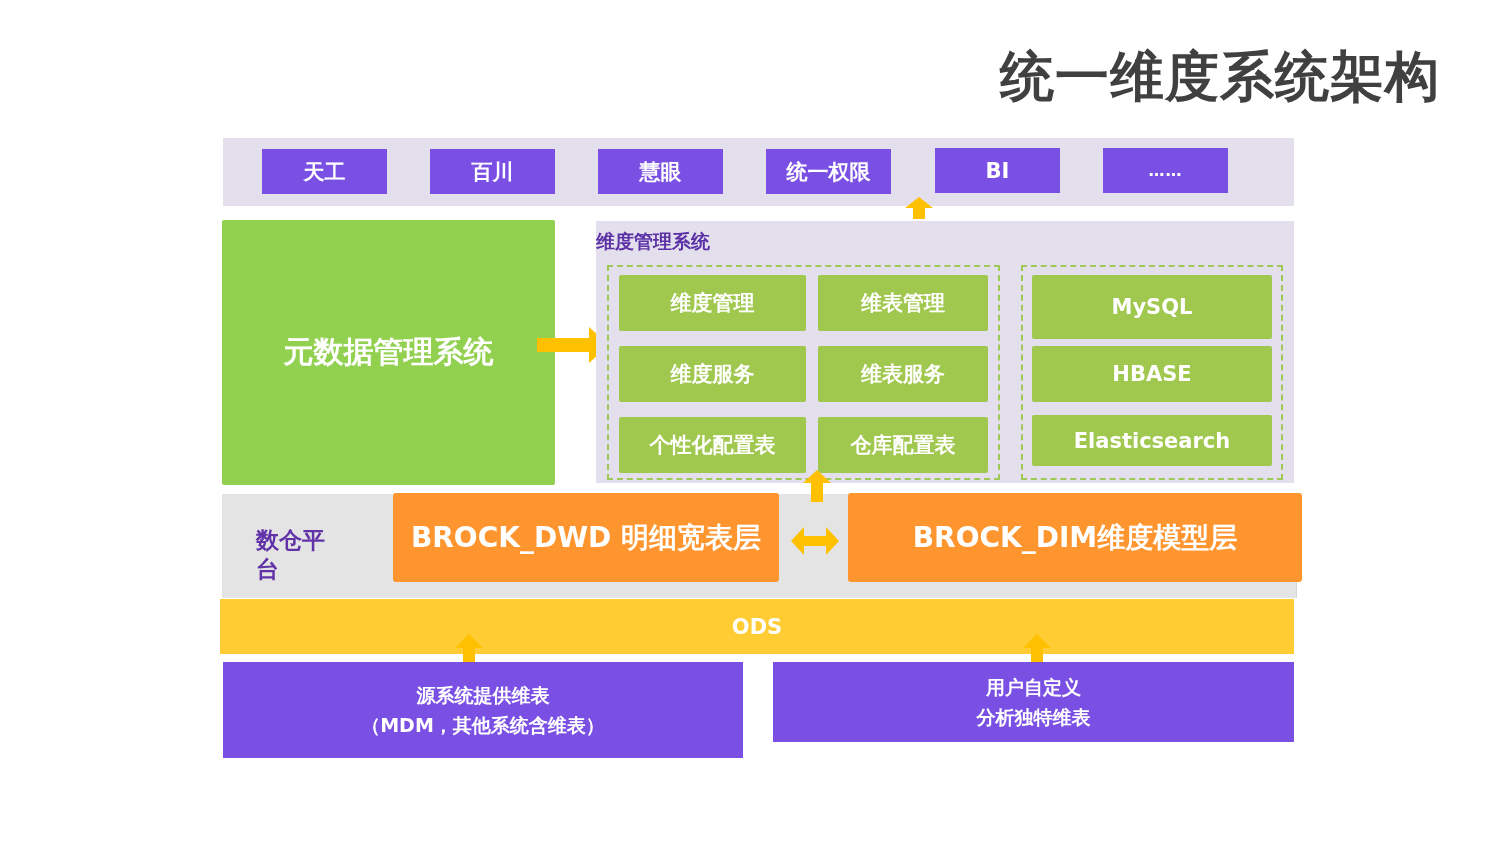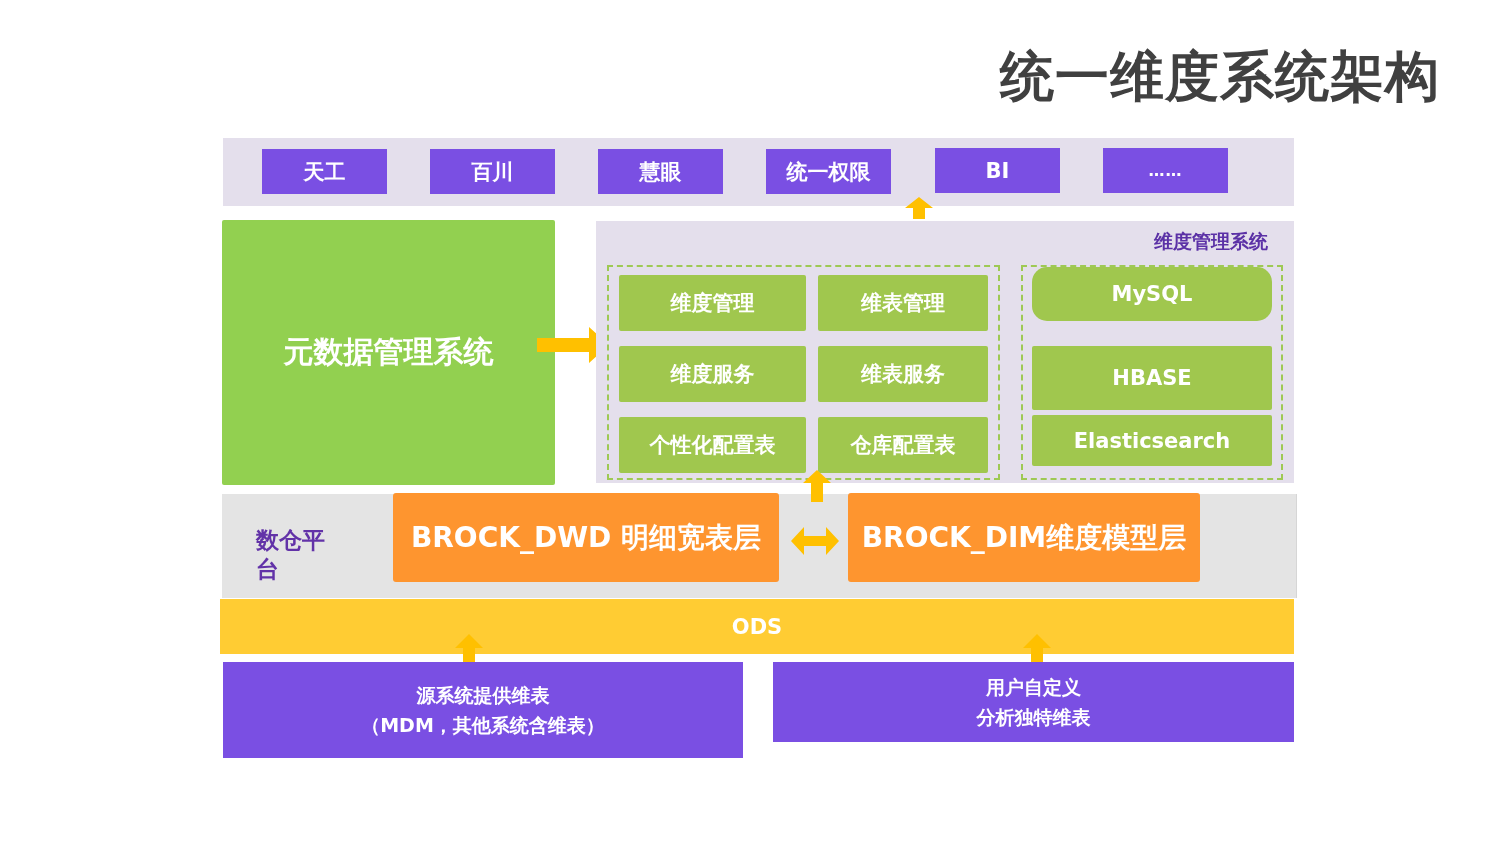--- a/index.html
+++ b/index.html
@@ -42,43 +42,43 @@
   <polygon points="15,0 29,11 21,11 21,22 9,22 9,11 1,11" fill="#ffc000"></polygon>
 </svg>
 
 <div class="abs meta" style="left:222px; top:220px; width:333px; height:265px;">元数据管理系统</div>
 
 <svg class="arrow" style="left:537px; top:327px;" width="72" height="36" viewBox="0 0 72 36">
   <polygon points="0,11 52,11 52,0 72,18 52,36 52,25 0,25" fill="#ffc000"></polygon>
 </svg>
 
 <div class="abs band" style="left:596px; top:221px; width:698px; height:262px;"></div>
-<div class="abs lbl-purple-text" style="left:616px; top:229px; width:652px; height:28px; text-align:right; font-size:19px; color:#5b31a6;">维度管理系统</div>
+<div class="abs lbl-purple-text" style="left:596px; top:229px; width:652px; height:28px; text-align:left; font-size:19px; color:#5b31a6;">维度管理系统</div>
 
 <div class="abs dashed" style="left:607px; top:265px; width:393px; height:215px;"></div>
 <div class="abs dashed" style="left:1021px; top:265px; width:262px; height:215px;"></div>
 
 <div class="abs green" style="left:619px; top:275px; width:187px; height:56px;">维度管理</div>
 <div class="abs green" style="left:818px; top:275px; width:170px; height:56px;">维表管理</div>
 <div class="abs green" style="left:619px; top:346px; width:187px; height:56px;">维度服务</div>
 <div class="abs green" style="left:818px; top:346px; width:170px; height:56px;">维表服务</div>
 <div class="abs green" style="left:619px; top:417px; width:187px; height:56px;">个性化配置表</div>
 <div class="abs green" style="left:818px; top:417px; width:170px; height:56px;">仓库配置表</div>
 
-<div class="abs green" style="left:1032px; top:267px; width:240px; height:54px;border-radius:15px;">MySQL</div>
-<div class="abs green" style="left:1032px; top:346px; width:240px; height:64px;">HBASE</div>
+<div class="abs green" style="left:1032px; top:275px; width:240px; height:64px;">MySQL</div>
+<div class="abs green" style="left:1032px; top:346px; width:240px; height:56px;">HBASE</div>
 <div class="abs green" style="left:1032px; top:415px; width:240px; height:51px;">Elasticsearch</div>
 
 <div class="abs grey" style="left:222px; top:494px; width:1075px; height:104px; border-right:1px solid #d6d6d6;"></div>
 <div class="abs lbl-purple-text" style="left:256px; top:526px; width:84px; height:60px; font-size:23px; line-height:29px; color:#6232a8;">数仓平台</div>
 
 <div class="abs orange" style="left:393px; top:493px; width:386px; height:89px;">
   <span>BROCK_DWD 明细宽表层</span>
 </div>
-<div class="abs orange" style="left:848px; top:493px; width:352px; height:89px;">
+<div class="abs orange" style="left:848px; top:493px; width:454px; height:89px;">
   <span>BROCK_DIM</span>
   <span>维度模型层</span>
 </div>
 
 <svg class="arrow" style="left:802px; top:470px;" width="30" height="32" viewBox="0 0 30 32">
   <polygon points="15,0 29,13 21,13 21,32 9,32 9,13 1,13" fill="#ffc000"></polygon>
 </svg>
 
 <svg class="arrow" style="left:791px; top:527px;" width="48" height="28" viewBox="0 0 48 28">
   <polygon points="0,14 13,0 13,9 35,9 35,0 48,14 35,28 35,19 13,19 13,28" fill="#ffc000"></polygon>

